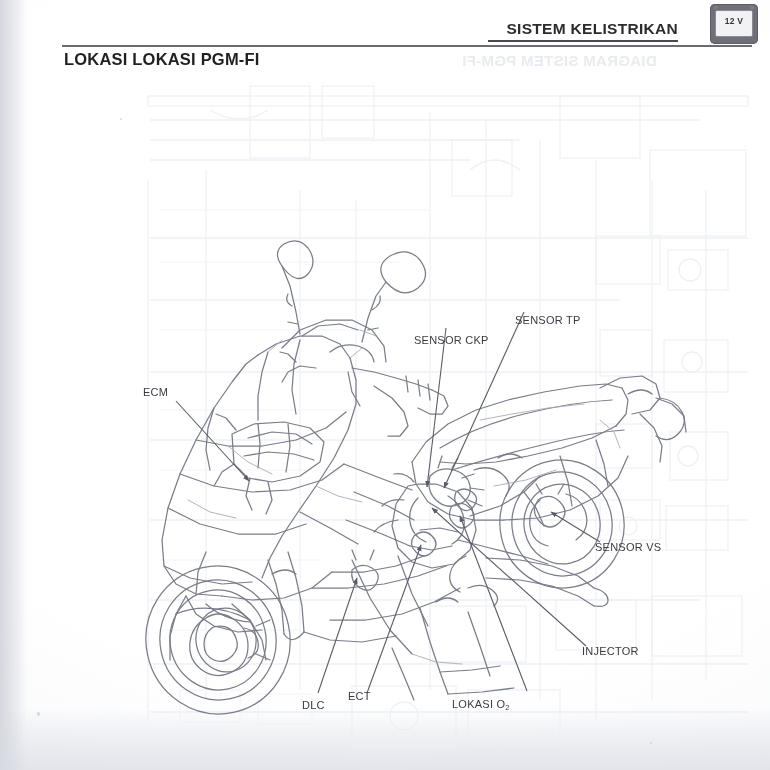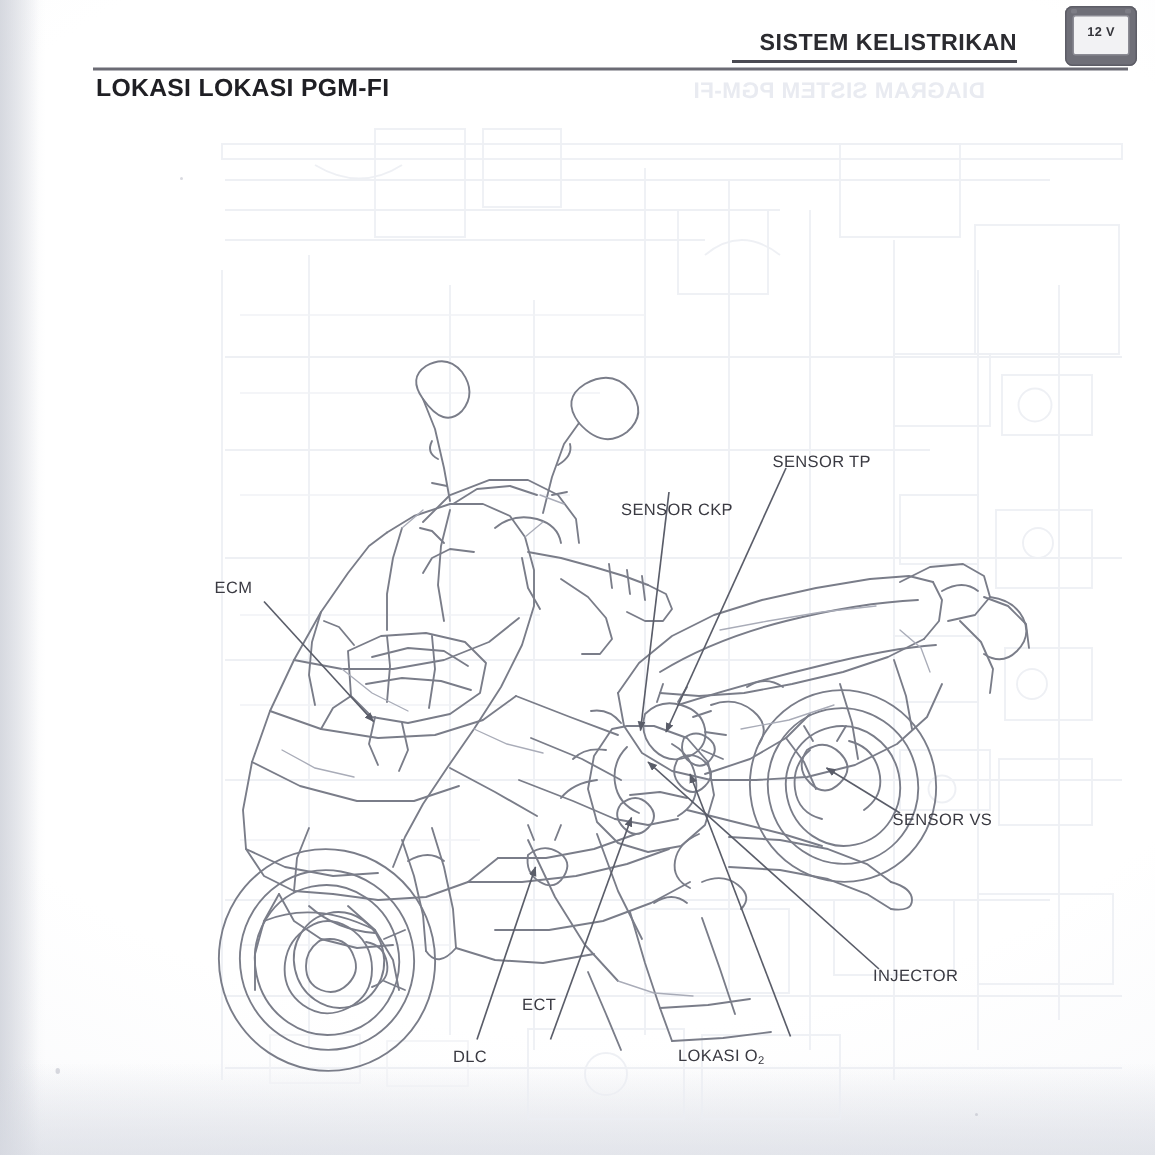--- a/index.html
+++ b/index.html
@@ -344,29 +344,29 @@
       <line x1="318" y1="693" x2="357" y2="578" marker-end="url(#arrowhead)"></line>
       <line x1="367" y1="693" x2="421" y2="545" marker-end="url(#arrowhead)"></line>
       <line x1="527" y1="691" x2="460" y2="516" marker-end="url(#arrowhead)"></line>
     </g>
   </svg>
 
   <div class="callout" style="left:143px;top:386px">ECM</div>
 
   <div class="callout" style="left:414px;top:334px">SENSOR CKP</div>
 
-  <div class="callout" style="left:515px;top:302px">SENSOR TP</div>
+  <div class="callout" style="left:515px;top:314px">SENSOR TP</div>
 
   <div class="callout" style="left:595px;top:541px">SENSOR VS</div>
 
   <div class="callout" style="left:582px;top:645px">INJECTOR</div>
 
   <div class="callout" style="left:302px;top:699px">DLC</div>
 
-  <div class="callout" style="left:348px;top:664px">ECT</div>
+  <div class="callout" style="left:348px;top:690px">ECT</div>
 
   <div class="callout" style="left:452px;top:698px">
     <span>LOKASI O</span><sub>2</sub>
   </div>
 
   <div class="speck" style="left:37px;top:712px;width:3px;height:4px"></div>
   <div class="speck" style="left:650px;top:742px;width:2px;height:2px"></div>
   <div class="speck" style="left:120px;top:118px;width:2px;height:2px"></div>
 
 </div>

